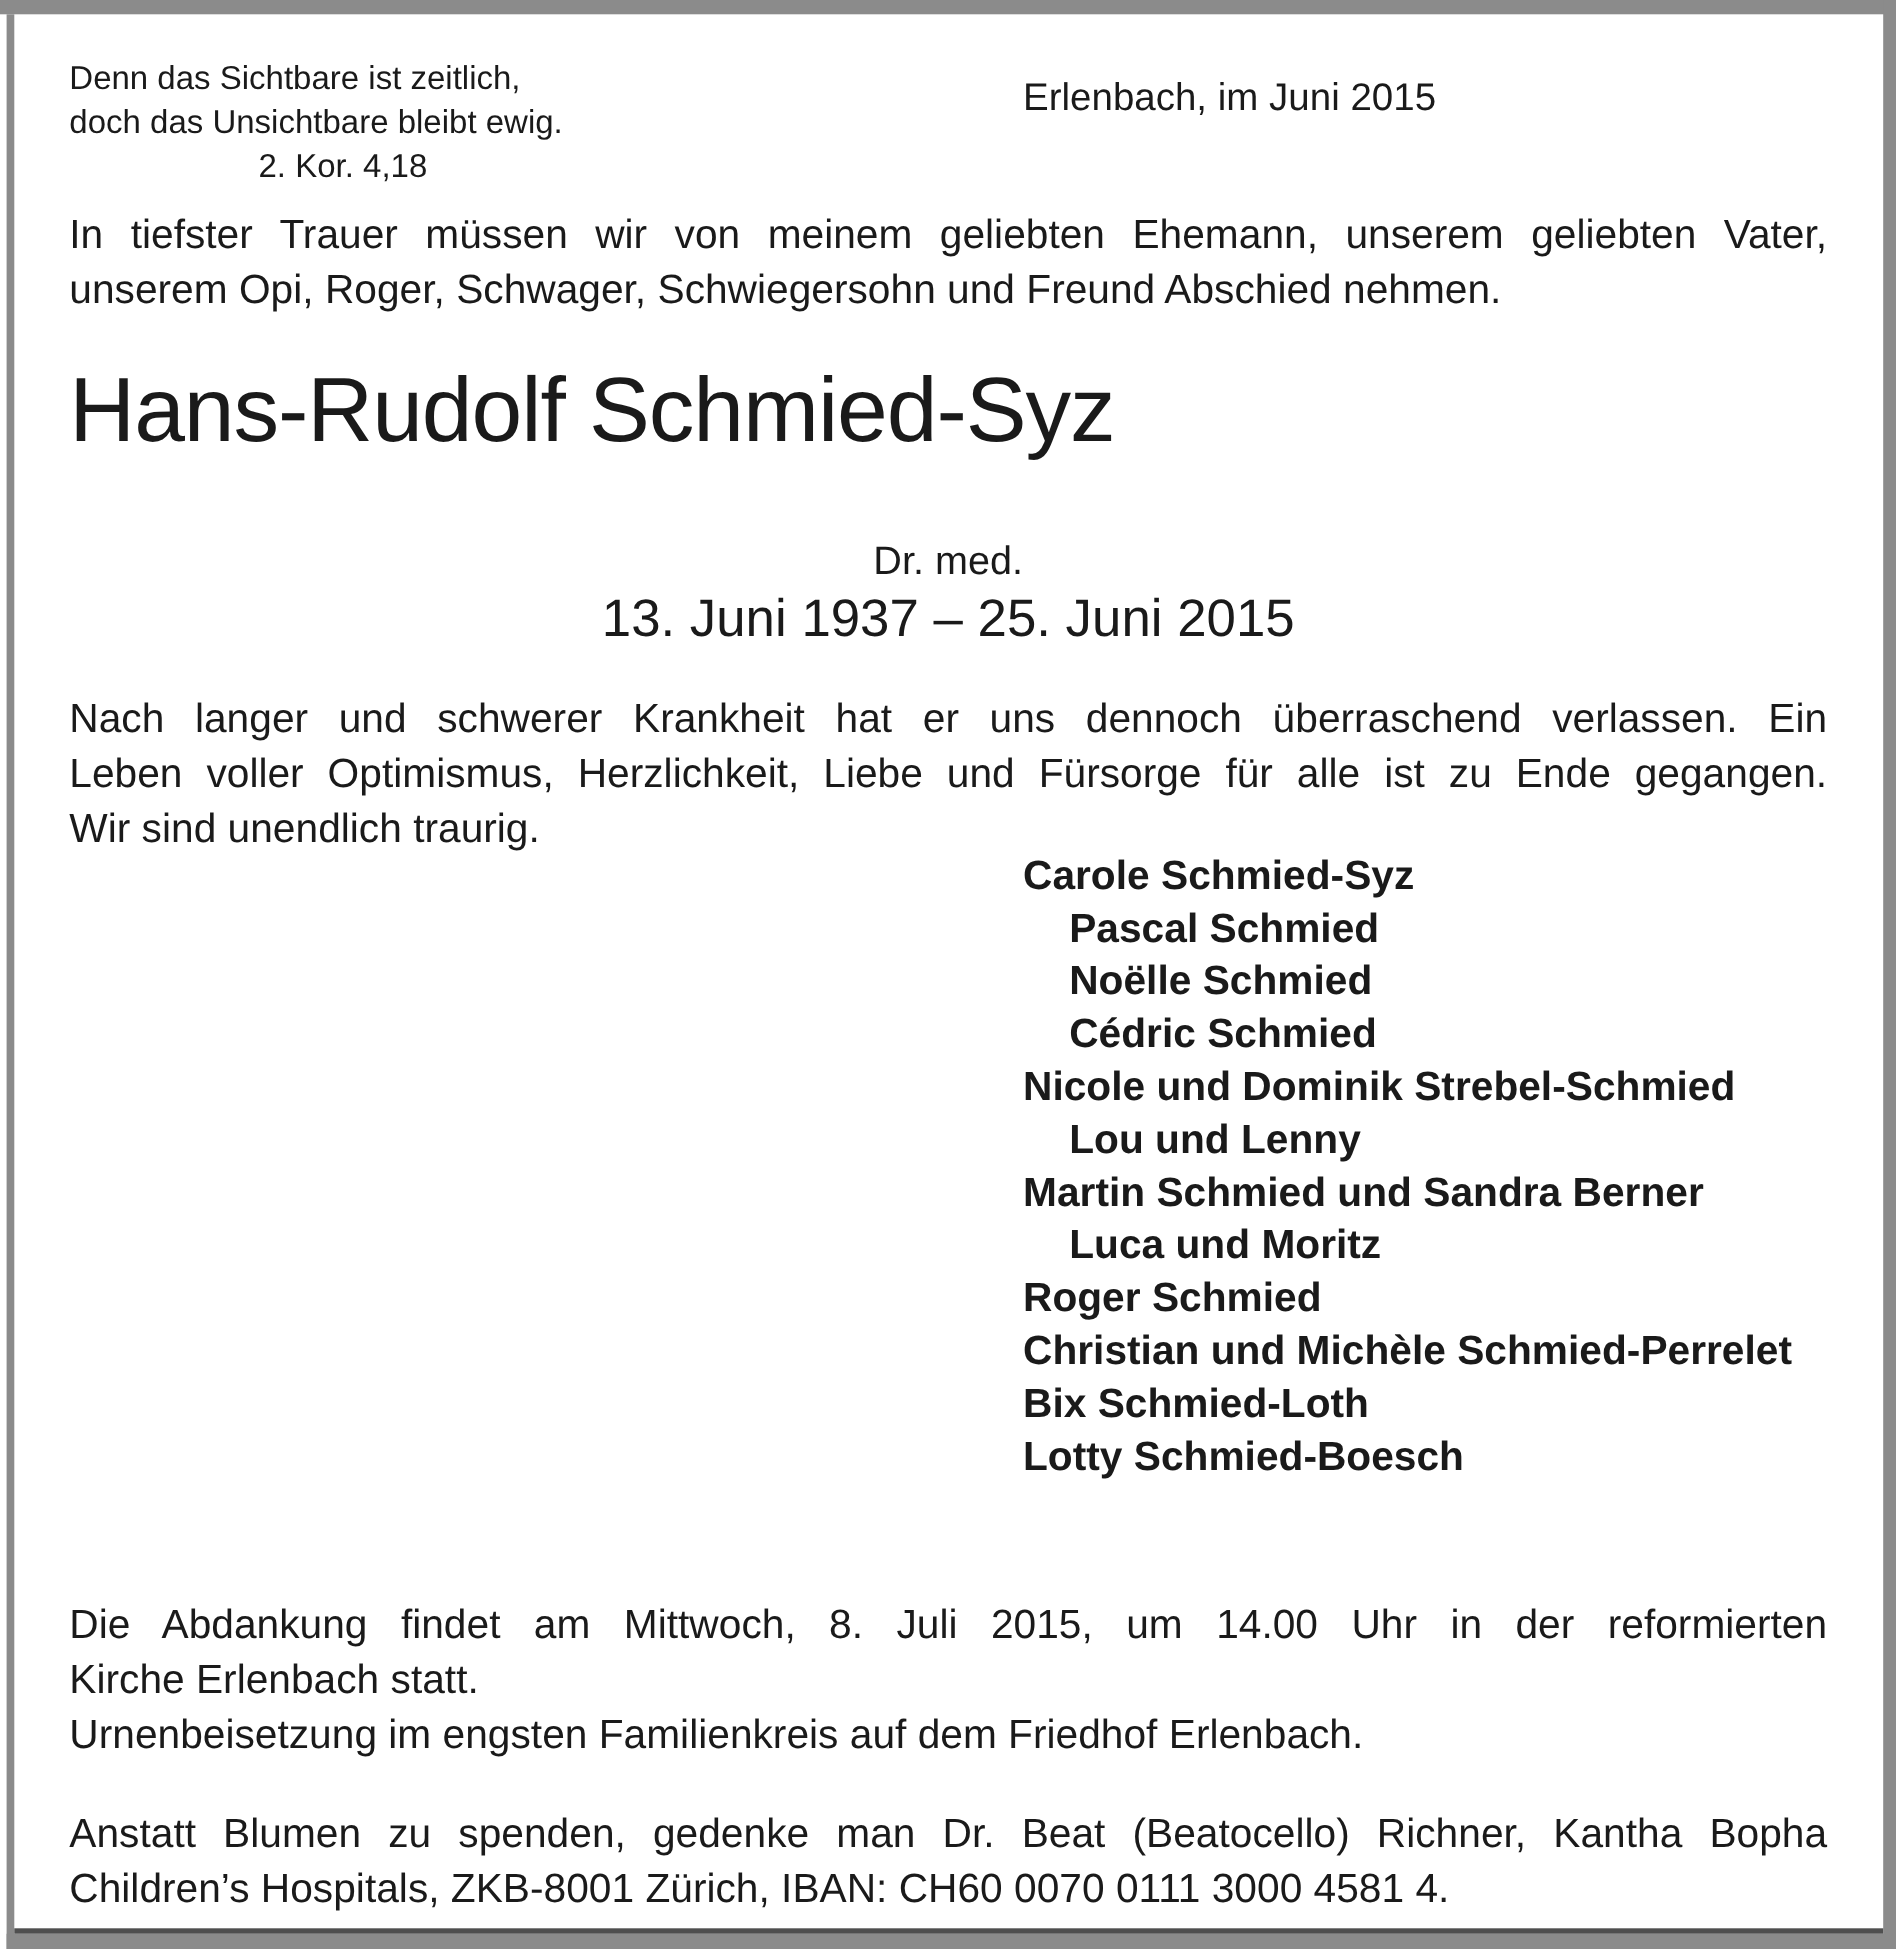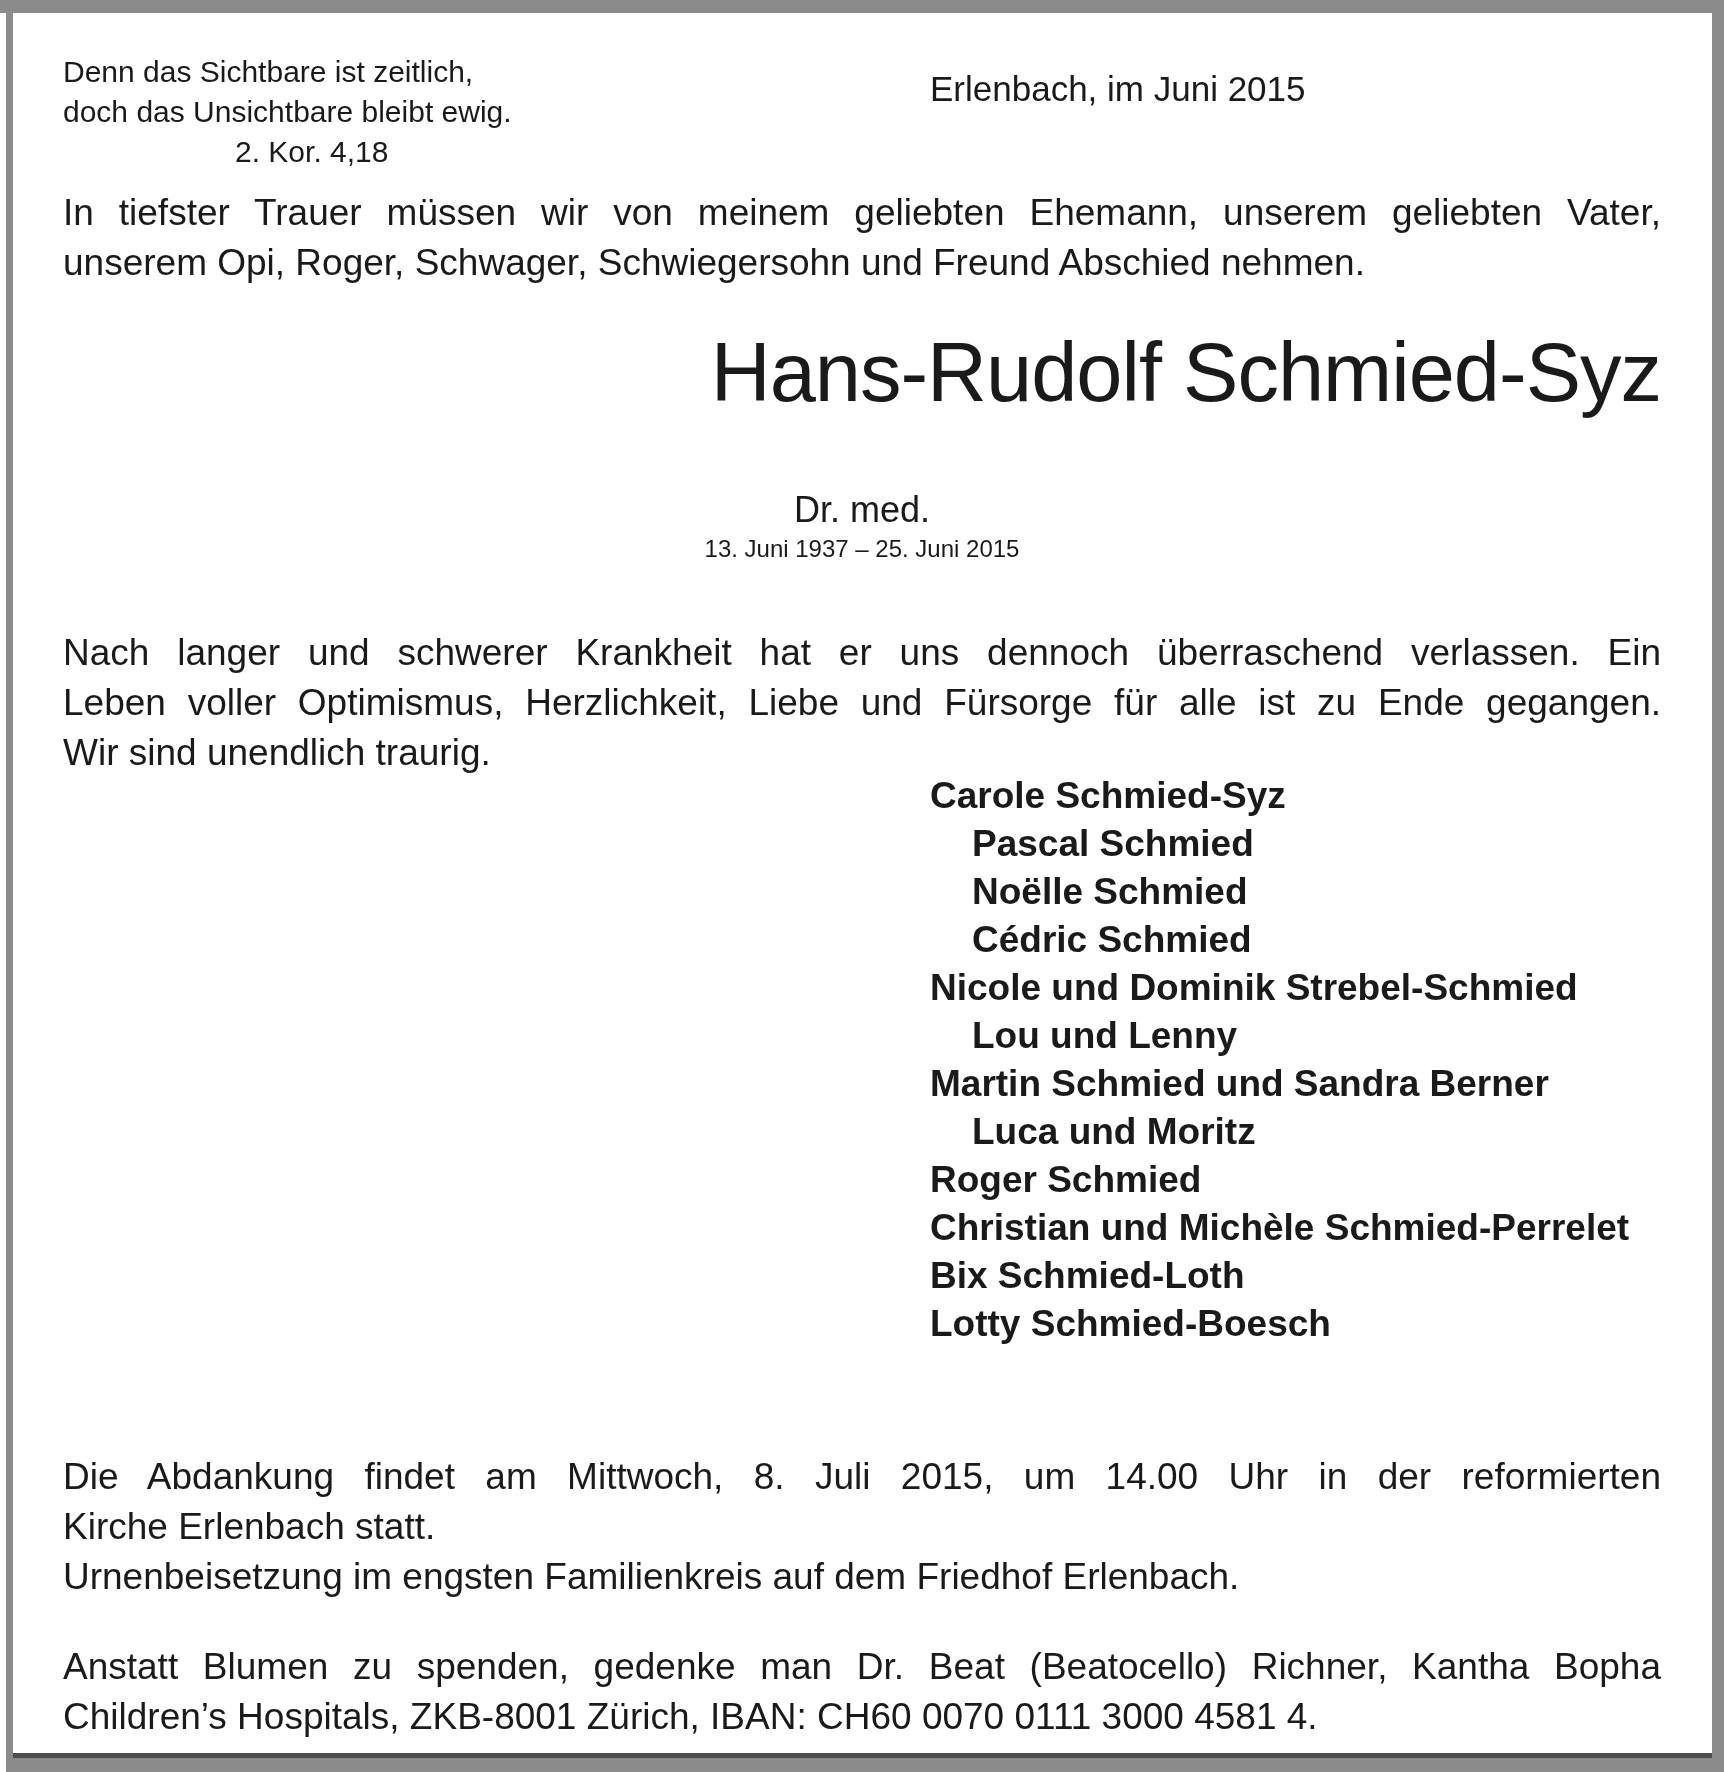--- a/index.html
+++ b/index.html
@@ -30,23 +30,23 @@
   .para .line{white-space:normal;}
   .para{width:1598px;left:63px;font-size:37px;line-height:50px;}
   .para .line.j{text-align:justify;text-align-last:justify;}
 
   #scripture-quote{left:63px;top:52px;font-size:30px;line-height:40px;}
   #scripture-quote .line.indent{margin-left:172px;}
   #dateline{left:930px;top:69px;font-size:35px;}
 
   #intro{top:188px;}
 
-  #deceased-name{left:63px;top:318px;width:1598px;text-align:right;font-size:83px;letter-spacing:-1px;line-height:110px;}
+  #deceased-name{left:63px;top:318px;width:1598px;text-align:left;font-size:83px;letter-spacing:-1px;line-height:110px;}
   #academic-title{left:63px;top:489px;width:1598px;text-align:center;font-size:36px;}
-  #life-dates{left:63px;top:535px;width:1598px;text-align:center;font-size:24px;}
+  #life-dates{left:63px;top:535px;width:1598px;text-align:center;font-size:48px;}
 
   #eulogy{top:628px;}
 
   #mourners{left:930px;top:772px;font-size:37px;line-height:48px;font-weight:bold;}
   #mourners .line.indent{margin-left:42px;}
 
   #funeral-info{top:1452px;}
   #donation{top:1642px;}
 </style>
 </head>

